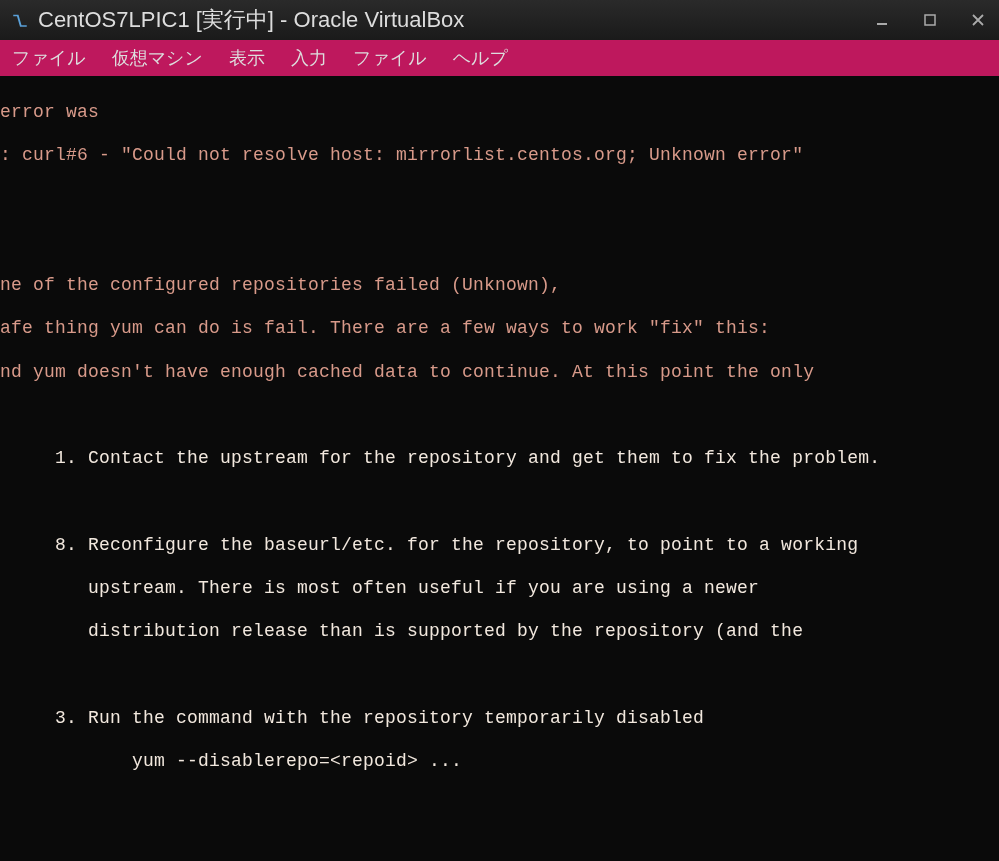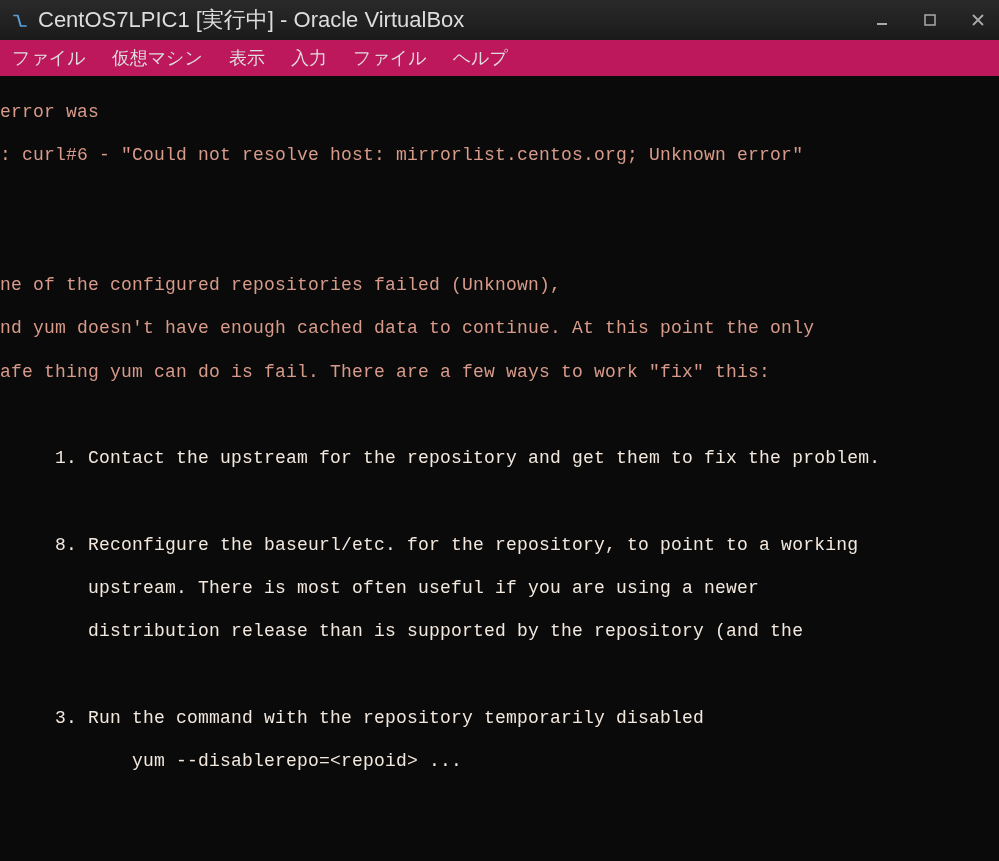--- a/index.html
+++ b/index.html
@@ -111,22 +111,22 @@
   <span class="menu-item">ファイル</span>
   <span class="menu-item">ヘルプ</span>
 </div>
 
 <div class="terminal">
 <div class="t-red">error was</div>
 <div class="t-red">: curl#6 - "Could not resolve host: mirrorlist.centos.org; Unknown error"</div>
 <div class="blank"></div>
 <div class="blank"></div>
 <div class="t-red">ne of the configured repositories failed (Unknown),</div>
+<div class="t-red">afe thing yum can do is fail. There are a few ways to work "fix" this:</div>
 <div class="t-red">nd yum doesn't have enough cached data to continue. At this point the only</div>
-<div class="t-red">afe thing yum can do is fail. There are a few ways to work "fix" this:</div>
 <div class="blank"></div>
 <div class="t-white">     1. Contact the upstream for the repository and get them to fix the problem.</div>
 <div class="blank"></div>
 <div class="t-white">     8. Reconfigure the baseurl/etc. for the repository, to point to a working</div>
 <div class="t-white">        upstream. There is most often useful if you are using a newer</div>
 <div class="t-white">        distribution release than is supported by the repository (and the</div>
 <div class="blank"></div>
 <div class="t-white">     3. Run the command with the repository temporarily disabled</div>
 <div class="t-white">            yum --disablerepo=&lt;repoid&gt; ...</div>
 <div class="blank"></div>

